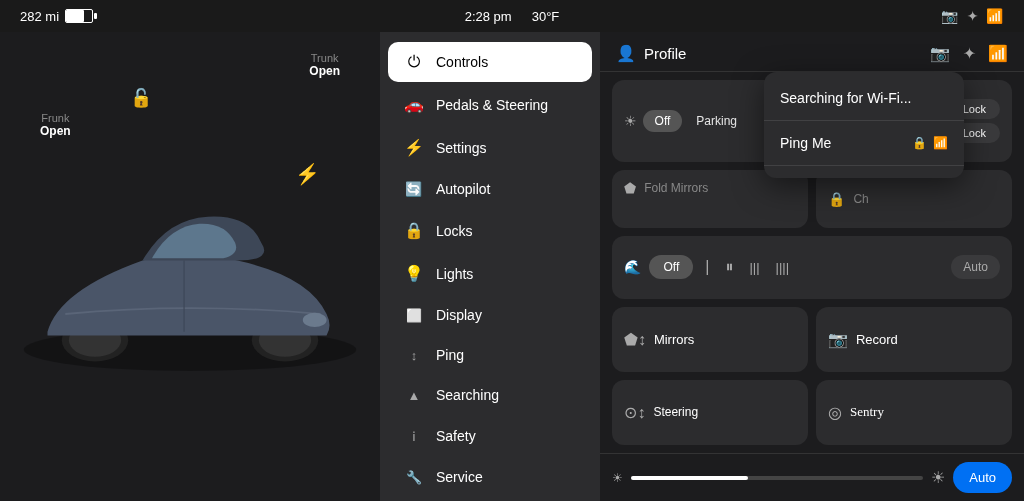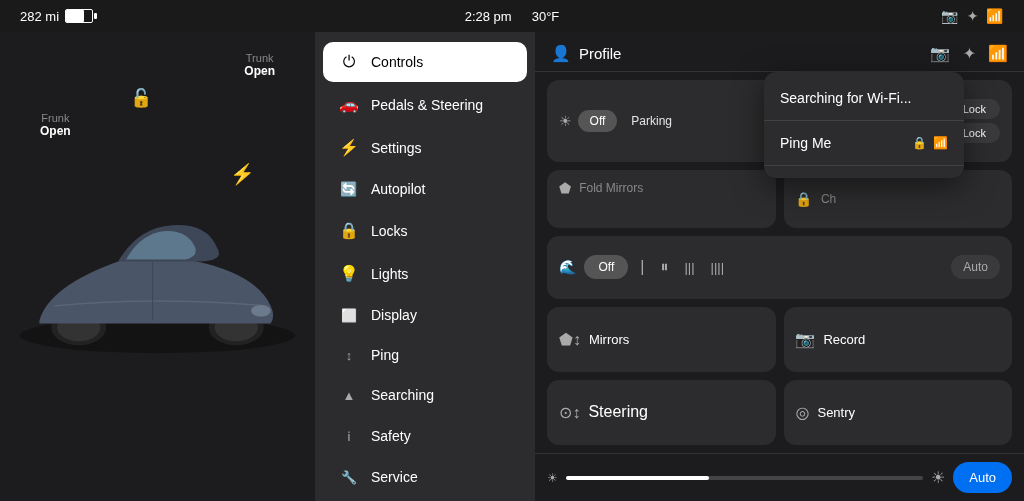--- a/index.html
+++ b/index.html
@@ -46,21 +46,21 @@
       top: 32px;
       left: 0;
       right: 0;
       bottom: 0;
       display: flex;
       background: #1c1c1e;
     }
 
     
     .car-panel {
-      width: 315px;
+      width: 380px;
       flex-shrink: 0;
       display: flex;
       flex-direction: column;
       align-items: center;
       justify-content: center;
       position: relative;
       background: #1c1c1e;
     }
     .car-svg { width: 100%; height: 100%; }
 
@@ -380,26 +380,26 @@
         <span style="color:#fff;font-size:13px;">Mirrors</span>
       </div>
 
       <div style="background:#2c2c2e; border-radius:12px; padding:12px; display:flex; align-items:center; gap:8px;">
         <span style="color:#aaa;font-size:16px;">📷</span>
         <span style="color:#fff;font-size:13px;">Record</span>
       </div>
 
       <div style="background:#2c2c2e; border-radius:12px; padding:12px; display:flex; align-items:center; gap:8px;">
         <span style="color:#aaa;font-size:16px;">⊙↕</span>
-        <span style="color:#fff;font-size:16px;">Steering</span>
+        <span style="color:#fff;font-size:12px;">Steering</span>
       </div>
 
       <div style="background:#2c2c2e; border-radius:12px; padding:12px; display:flex; align-items:center; gap:8px;">
         <span style="color:#aaa;font-size:16px;">◎</span>
-        <span style="color:#fff;font-size:13px;">Sentry</span>
+        <span style="color:#fff;font-size:13px;font-family:Liberation Serif, serif;">Sentry</span>
       </div>
 
     </div>
 
     <div class="bottom-bar">
       <span class="brightness-icon" style="font-size:12px;">☀</span>
       <div class="brightness-slider-container">
         <div class="brightness-slider-fill"></div>
       </div>
       <span class="brightness-icon" style="font-size:16px;">☀</span>

